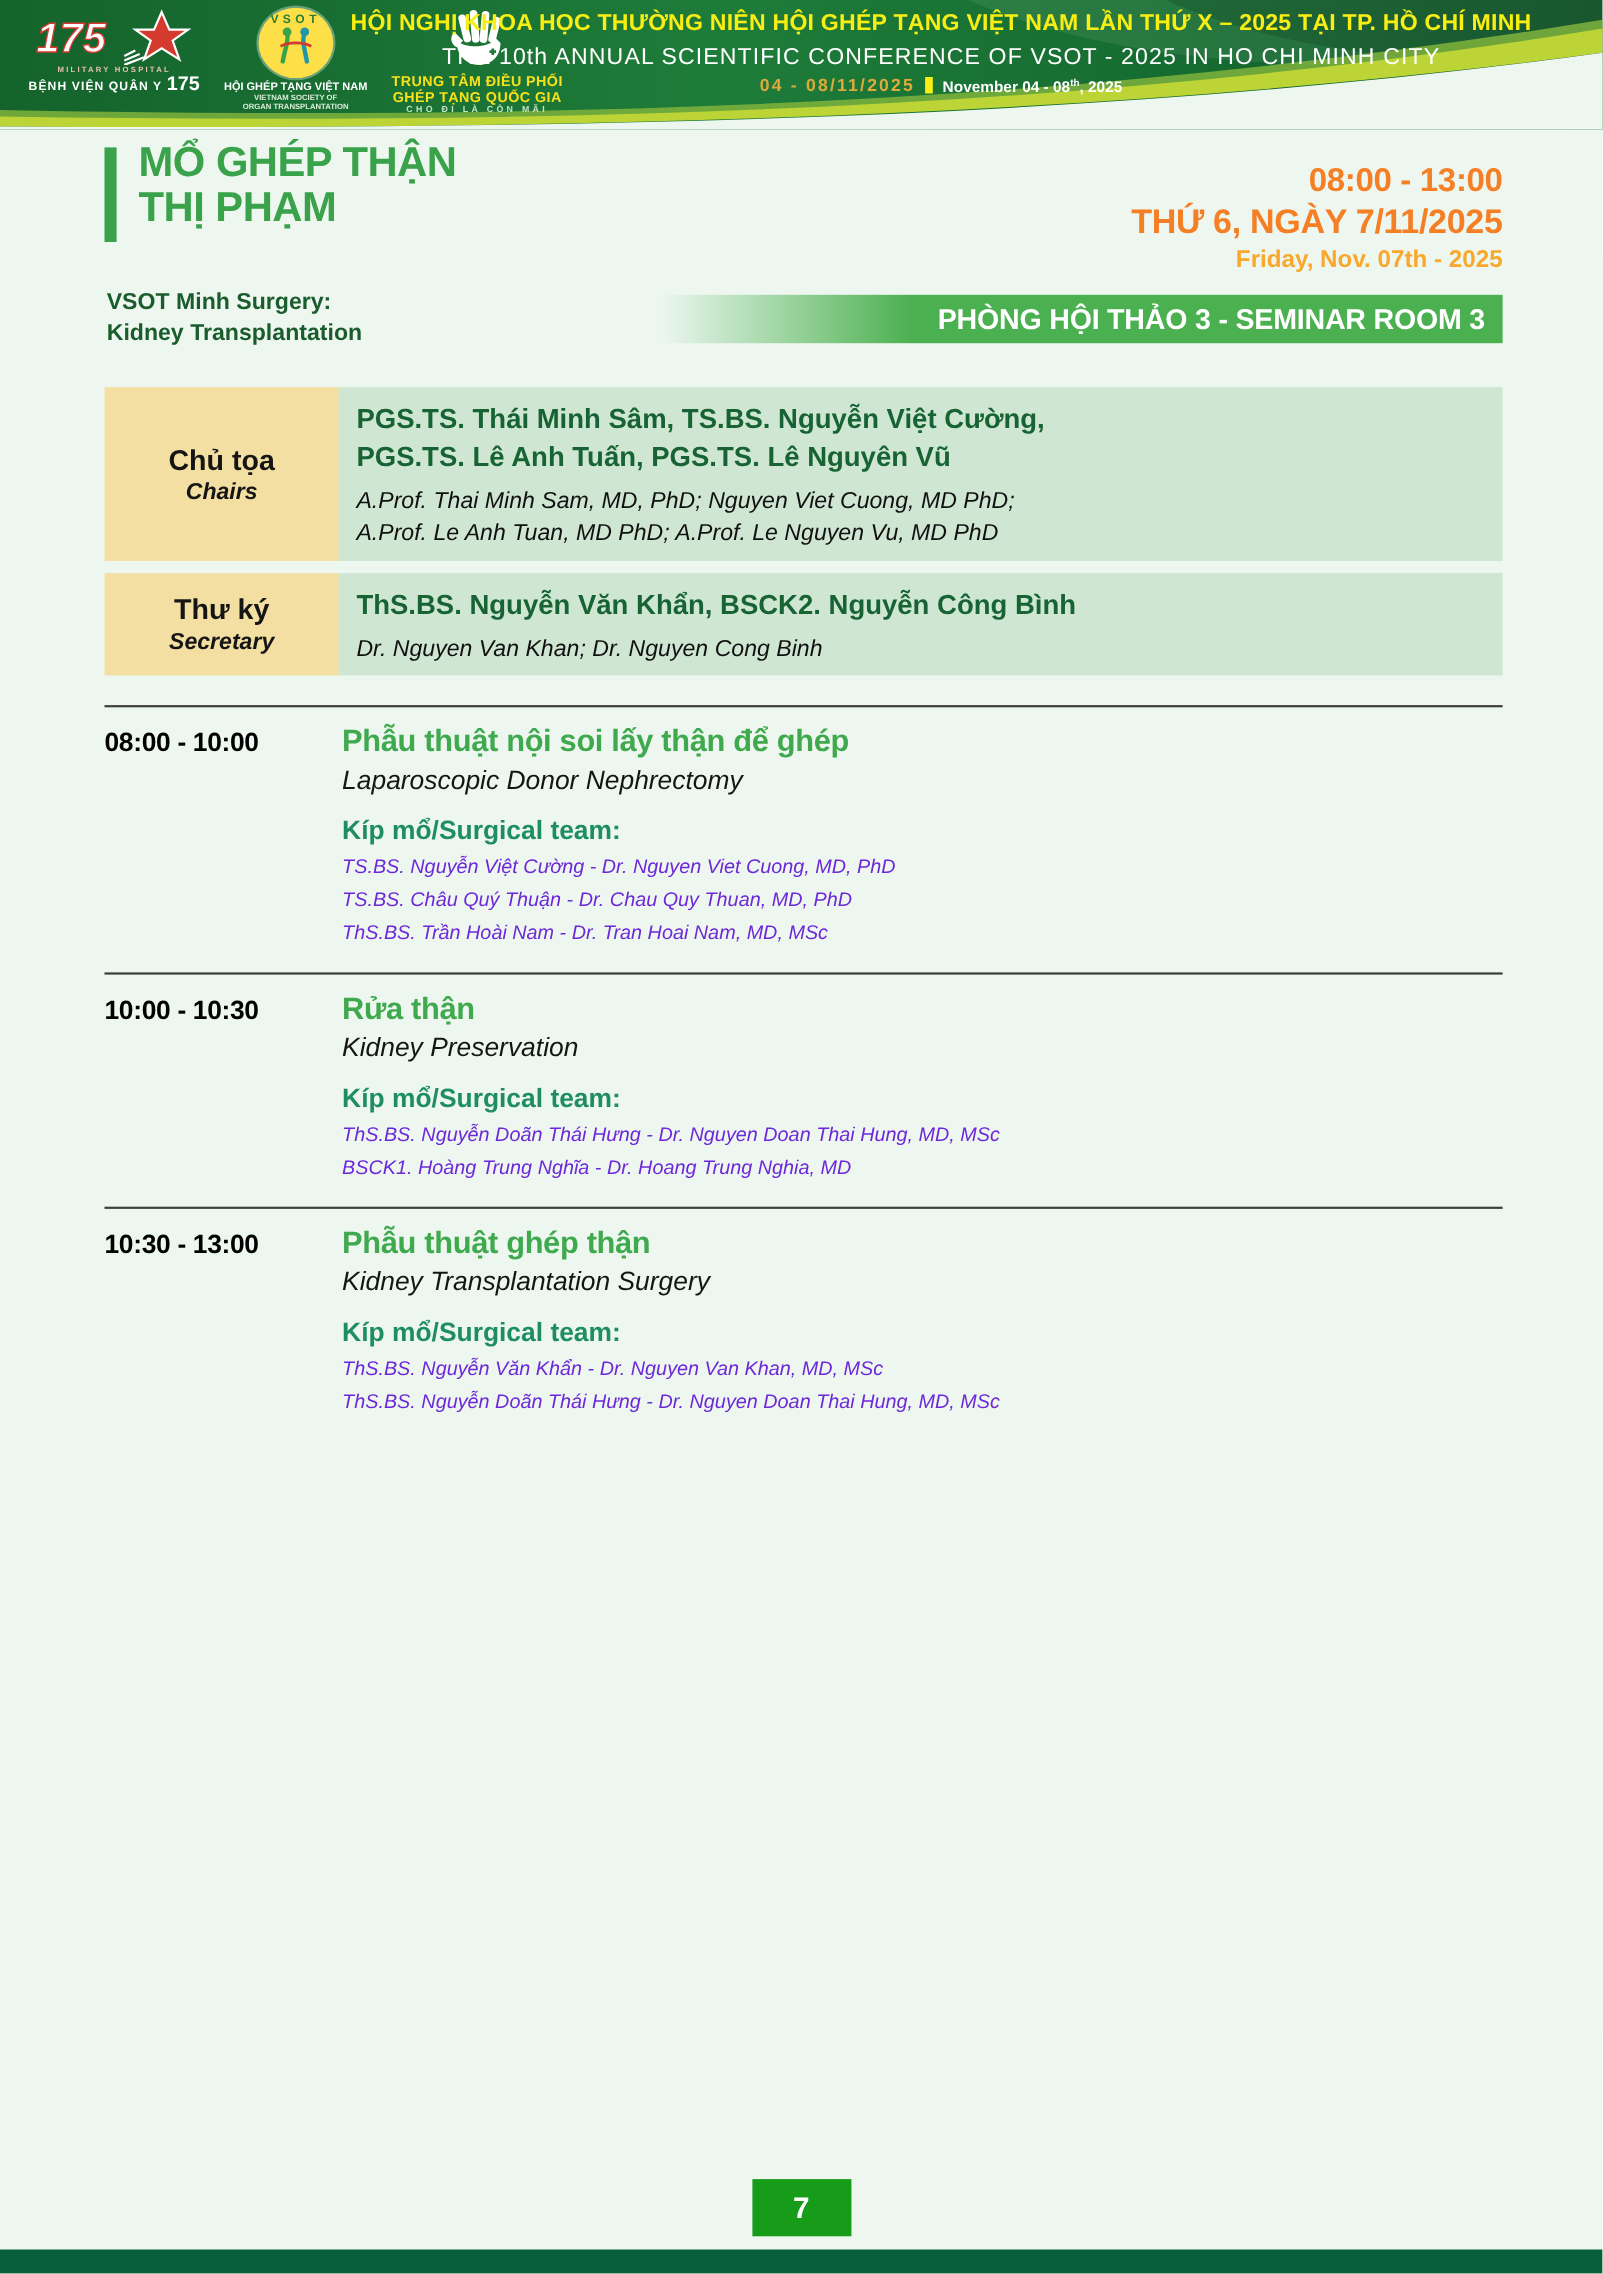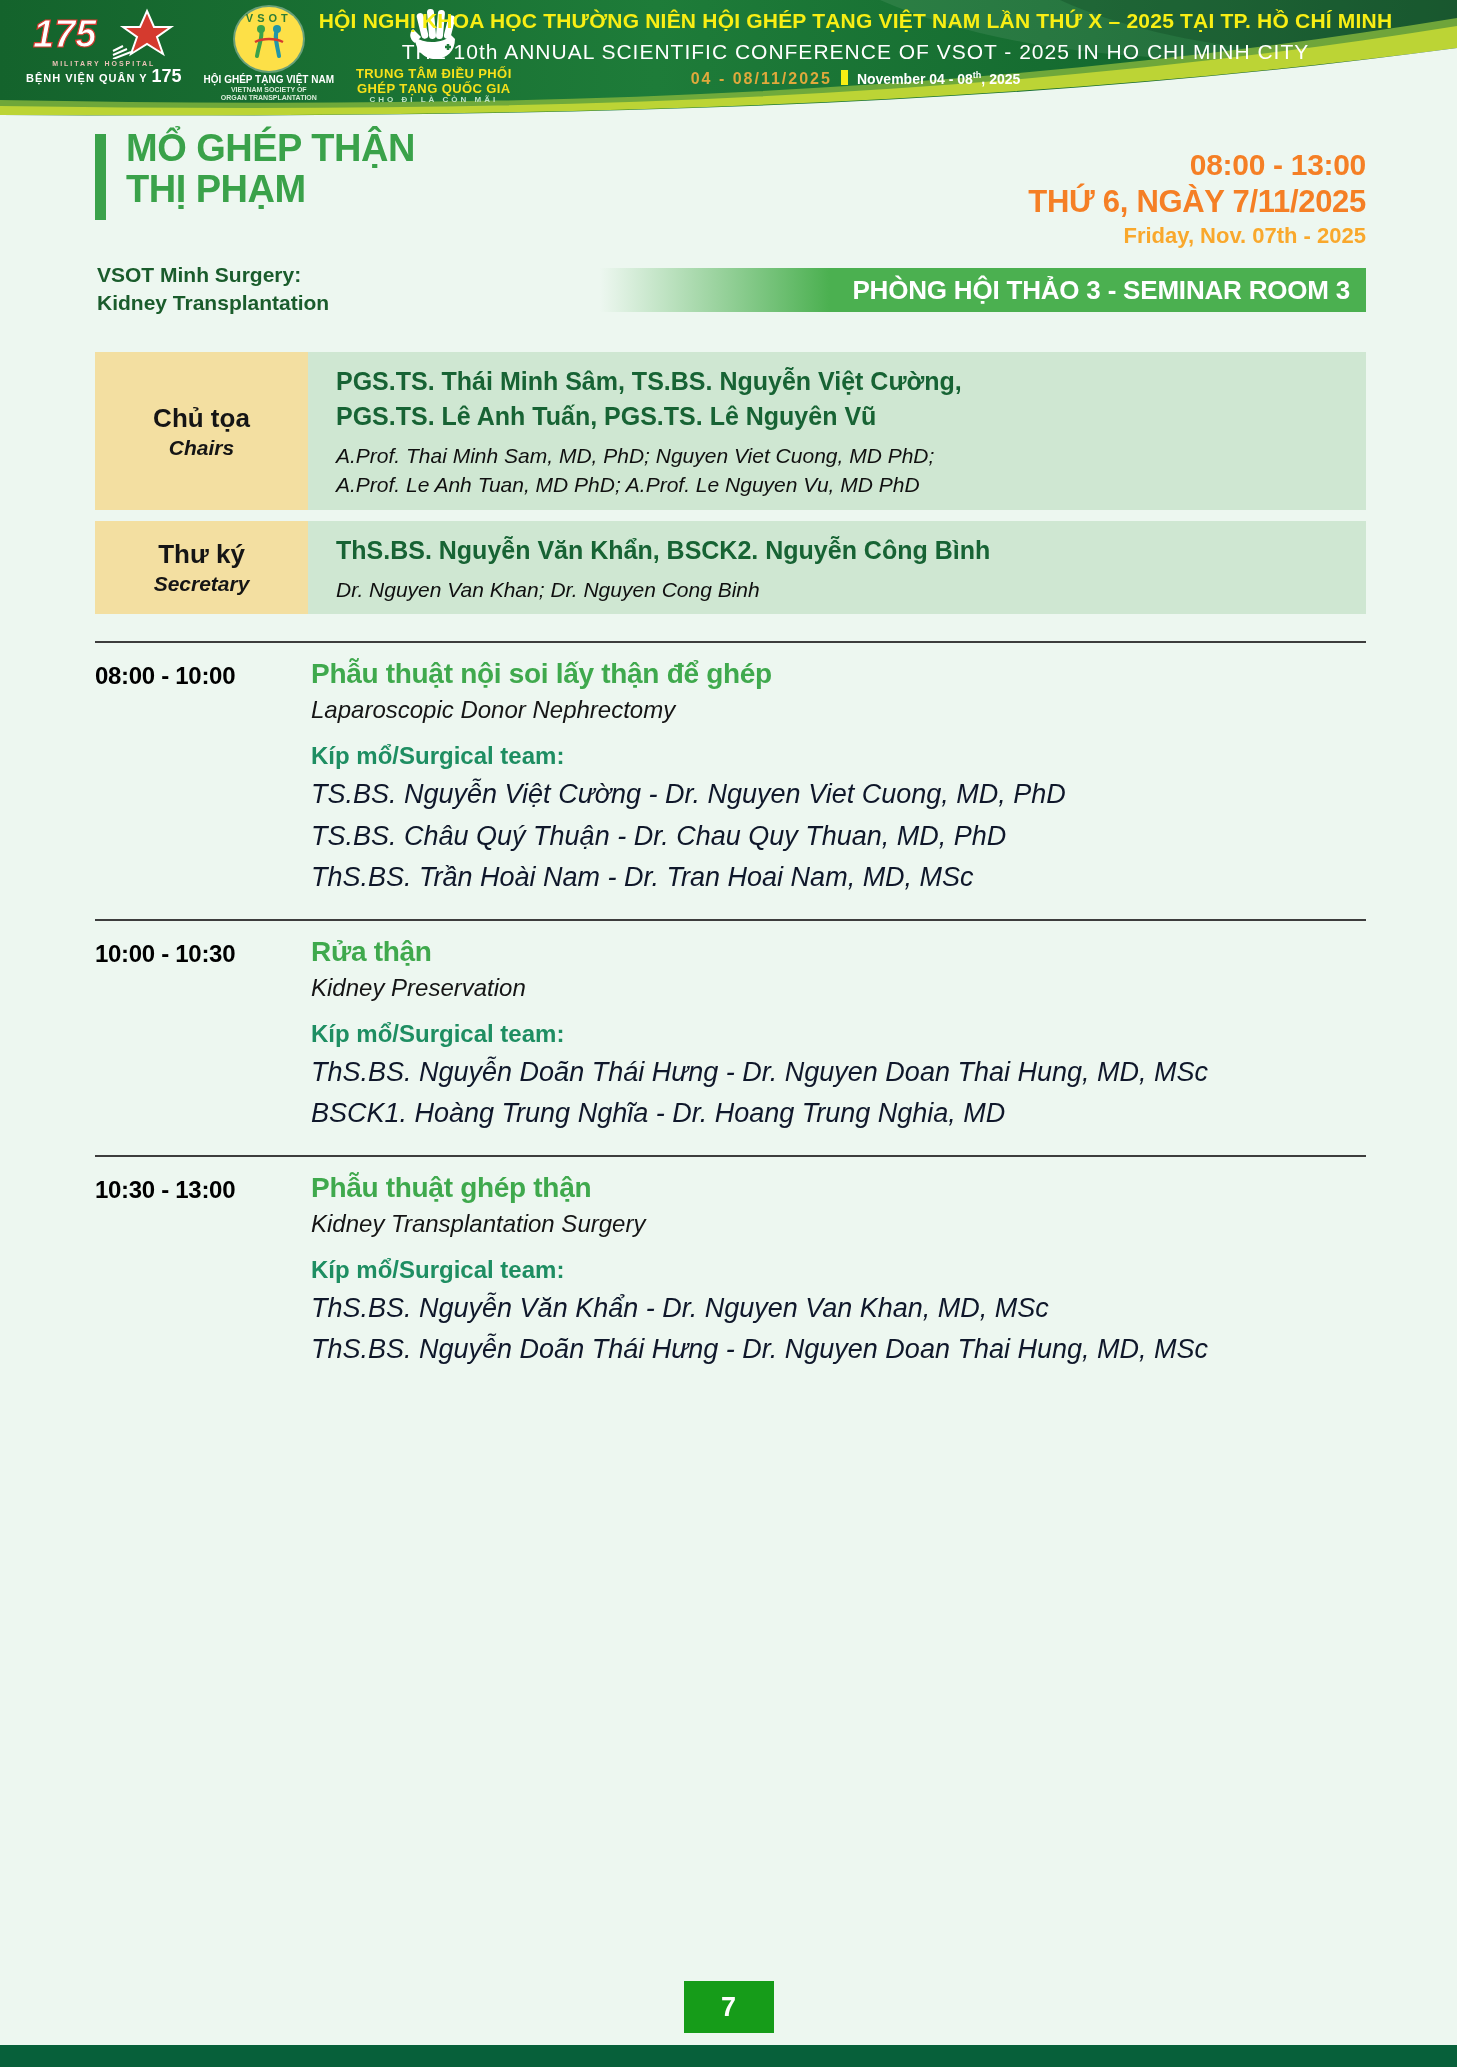--- a/index.html
+++ b/index.html
@@ -45,34 +45,34 @@
   .room-bar{position:absolute;top:268px;left:600px;width:766px;height:44px;box-sizing:border-box;
     background:linear-gradient(90deg, rgba(75,176,80,0) 0%, #4bb050 30%, #4bb050 100%);
     color:#fff;font-weight:bold;font-size:26px;letter-spacing:-.2px;
     display:flex;align-items:center;justify-content:flex-end;padding-right:16px;}
   
   .panels{position:absolute;top:352px;left:95px;width:1271px;}
   .panel{display:flex;margin-bottom:11px;}
   .panel-label{width:213px;background:#f3dfa1;display:flex;flex-direction:column;justify-content:center;align-items:center;text-align:center;flex:none;}
   .panel-label .vi{font-size:26px;font-weight:bold;color:#151515;}
   .panel-label .en{font-size:21px;font-style:italic;font-weight:bold;color:#151515;margin-top:2px;}
-  .panel-body{flex:1;background:#cfe7d2;padding:18px 18px 16px 28px;display:flex;flex-direction:column;justify-content:center;}
+  .panel-body{flex:1;background:#cfe7d2;padding:18px 18px 16px 16px;display:flex;flex-direction:column;justify-content:center;}
   .names-vi{font-size:25px;font-weight:bold;color:#176334;line-height:1.4;}
   .names-en{font-size:21px;font-style:italic;color:#101010;line-height:1.38;margin-top:8px;font-weight:500;}
   .panel.chairs{height:158px;}
   .panel.secretary{height:93px;}
   
   .agenda{position:absolute;top:641px;left:95px;width:1271px;}
   .agenda-item{display:flex;border-top:2px solid #3d3d3d;padding:15px 0 24px;}
   .agenda-time{width:216px;font-size:24px;font-weight:bold;color:#000;padding-top:4px;flex:none;letter-spacing:-.3px;}
   .agenda-body{flex:1;}
   .agenda-title{font-size:28px;font-weight:bold;color:#3fa94d;letter-spacing:-.3px;}
   .agenda-sub{font-size:24px;font-style:italic;color:#151515;margin-top:6px;}
   .team-label{font-size:24px;font-weight:bold;color:#1e8e62;margin-top:18px;}
-  .team-line{font-size:27px;font-style:italic;color:#0f172a;margin-top:7px;line-height:1.28;}
+  .team-line{font-size:18px;font-style:italic;color:#6d28d9;margin-top:7px;line-height:1.28;}
   
   .page-number{position:absolute;top:1981px;left:50%;transform:translateX(-50%);
     width:90px;height:52px;background:#169c19;color:#fff;font-weight:bold;font-size:27px;
     display:flex;align-items:center;justify-content:center;}
   .bottom-bar{position:absolute;left:0;bottom:0;width:1457px;height:22px;background:#07603a;}
 </style>
 </head>
 <body>
 
 <div class="page">

